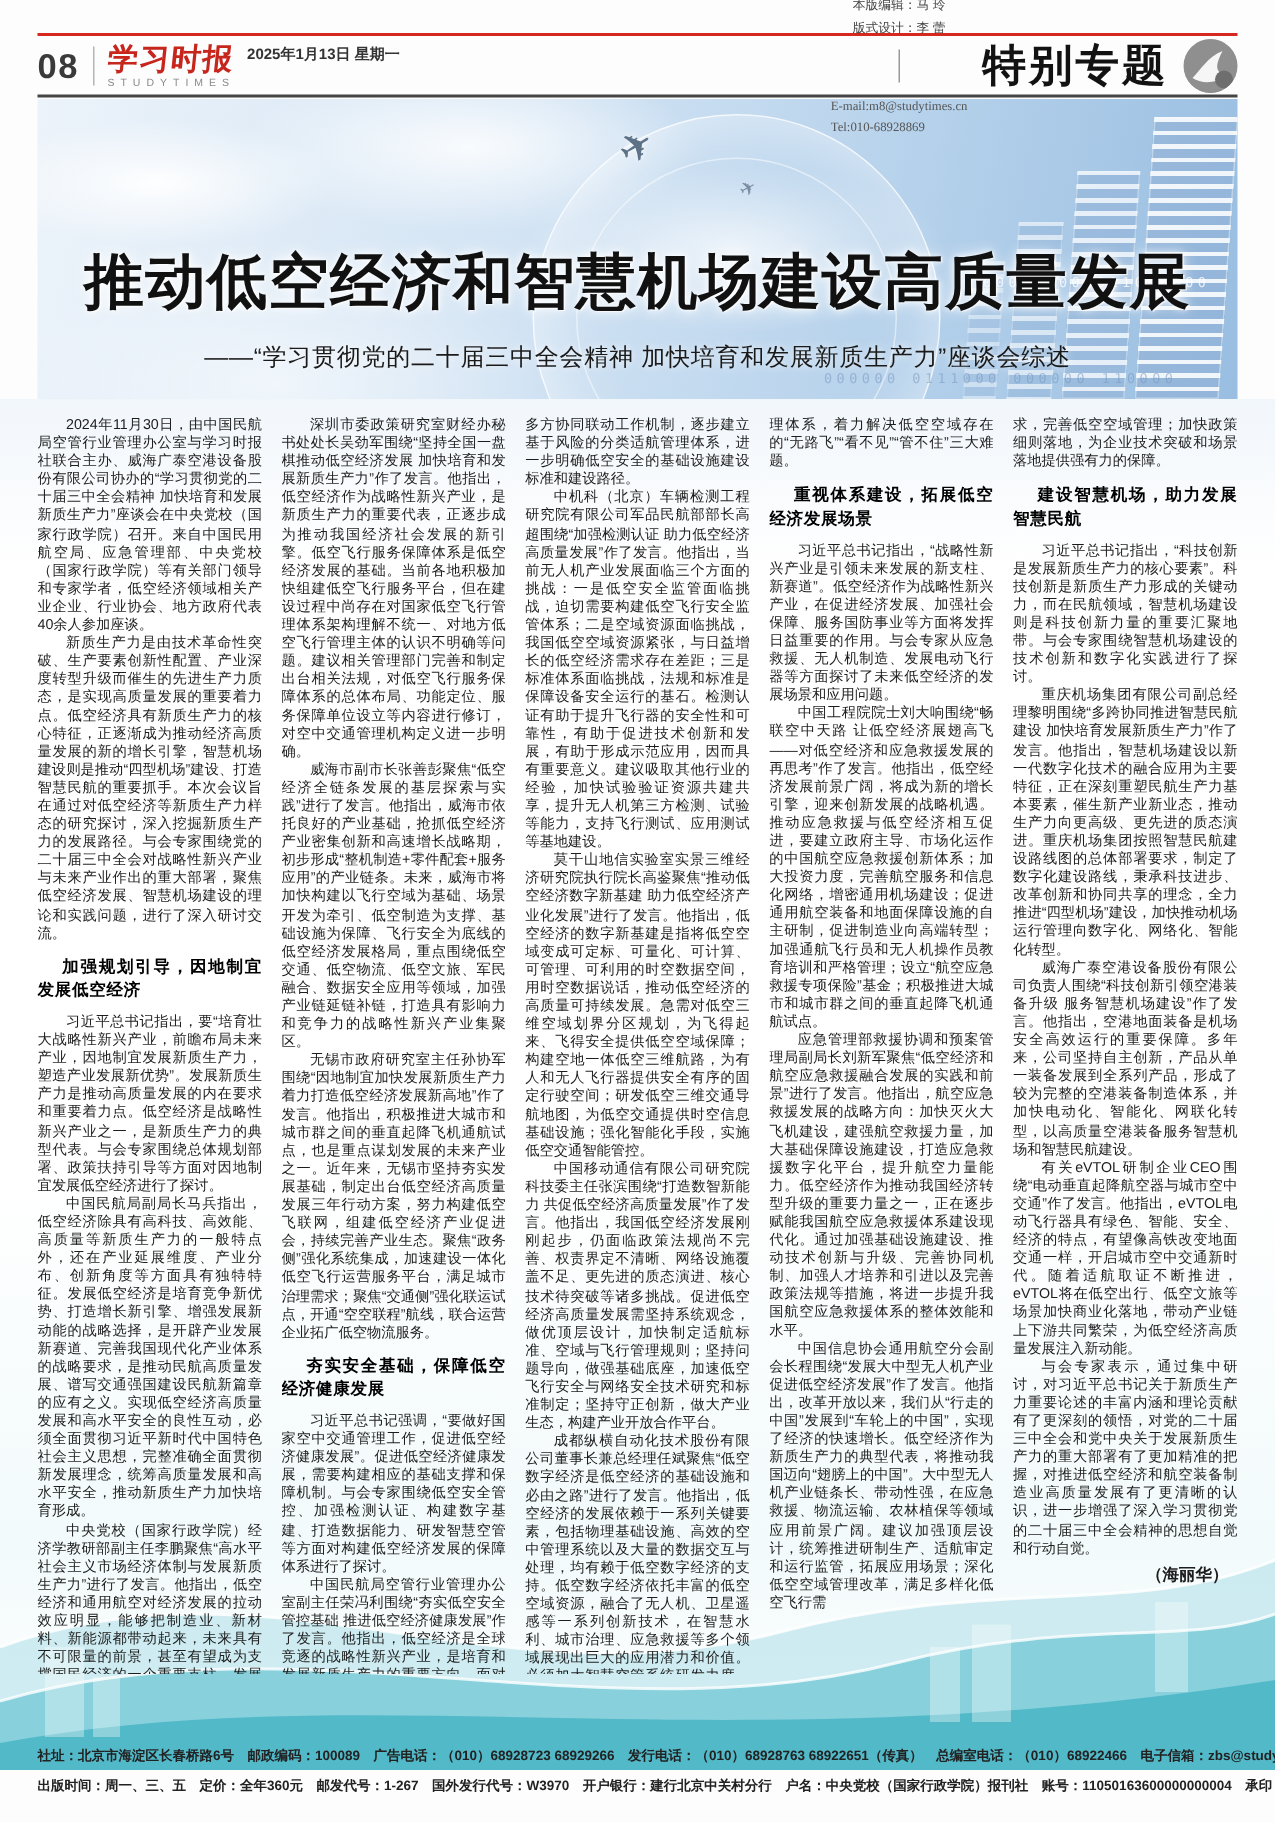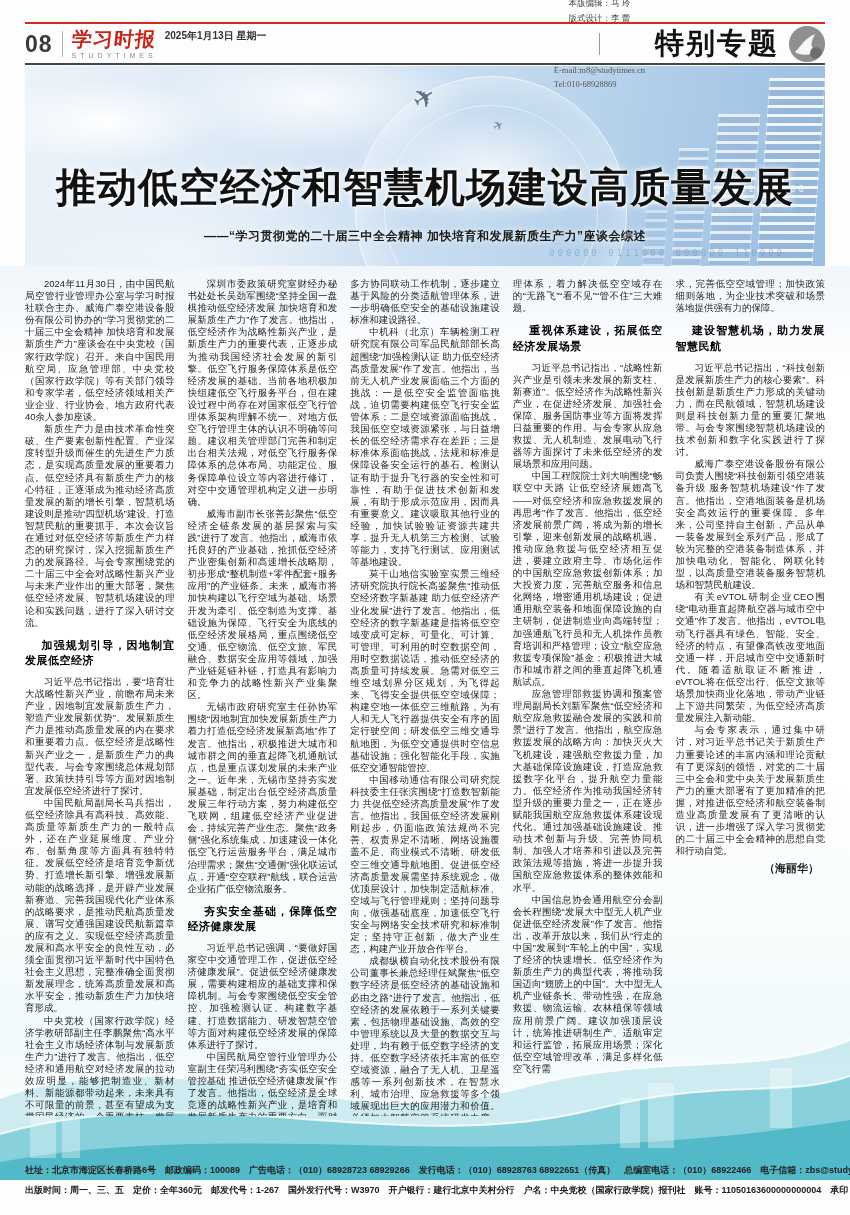--- a/index.html
+++ b/index.html
@@ -43,21 +43,21 @@
   .b3{right:120px;width:30px;height:118px;opacity:.65;}
   .b4{right:158px;width:22px;height:92px;opacity:.45;}
   .plane{position:absolute;left:388px;top:16px;font-size:27px;color:#5d7187;transform:rotate(-32deg);text-shadow:0 0 4px rgba(255,255,255,.8);}
   .plane-small{position:absolute;left:468px;top:52px;font-size:13px;color:#7a8da2;transform:rotate(-28deg);}
   .digits{position:absolute;font-family:"DejaVu Sans Mono",monospace;color:rgba(255,255,255,.8);letter-spacing:3px;font-size:9px;}
   .dg1{right:18px;top:118px;}
   .dg2{right:40px;bottom:8px;color:rgba(120,152,192,.55);}
   .banner-title{position:absolute;left:0;right:0;top:94px;text-align:center;
     font-family:"DejaVu Serif","Liberation Serif",serif;font-weight:900;font-size:40px;color:#111;
     letter-spacing:1px;text-shadow:0 0 10px rgba(255,255,255,.95),0 0 4px rgba(255,255,255,.9),1px 1px 0 rgba(255,255,255,.6);}
-  .banner-subtitle{position:absolute;left:0;right:0;top:162px;text-align:center;font-weight:700;font-size:12px;color:#1a1a1a;letter-spacing:.5px;text-shadow:0 0 6px rgba(255,255,255,.9);}
+  .banner-subtitle{position:absolute;left:0;right:0;top:162px;text-align:center;font-weight:400;font-size:16px;color:#1a1a1a;letter-spacing:.5px;text-shadow:0 0 6px rgba(255,255,255,.9);}
 
   
   .body-bg{position:absolute;left:0;right:0;top:266px;height:900px;z-index:0;
     background:linear-gradient(180deg,#f1f6fb 0,#ffffff 110px,#ffffff 58%,#f2fafb 85%,#ffffff 100%);}
   .waves{position:absolute;left:0;top:948px;width:850px;height:232px;z-index:1;}
   .columns{position:absolute;left:25px;right:25px;top:278px;height:838px;display:flex;gap:13px;z-index:2;}
   .col{flex:1 1 0;overflow:hidden;font-size:9.5px;line-height:12.1px;text-align:justify;color:#1d1d1d;}
   .col p{margin:0;text-indent:2em;}
   .col p.cont{text-indent:0;}
   .col h2.sec{font-size:11px;line-height:1.42;font-weight:700;color:#000;margin:9px 0 7px;text-indent:1.5em;letter-spacing:.5px;}
@@ -148,35 +148,36 @@
         <p>威海市副市长张善彭聚焦“低空经济全链条发展的基层探索与实践”进行了发言。他指出，威海市依托良好的产业基础，抢抓低空经济产业密集创新和高速增长战略期，初步形成“整机制造+零件配套+服务应用”的产业链条。未来，威海市将加快构建以飞行空域为基础、场景开发为牵引、低空制造为支撑、基础设施为保障、飞行安全为底线的低空经济发展格局，重点围绕低空交通、低空物流、低空文旅、军民融合、数据安全应用等领域，加强产业链延链补链，打造具有影响力和竞争力的战略性新兴产业集聚区。</p>
         <p>无锡市政府研究室主任孙协军围绕“因地制宜加快发展新质生产力 着力打造低空经济发展新高地”作了发言。他指出，积极推进大城市和城市群之间的垂直起降飞机通航试点，也是重点谋划发展的未来产业之一。近年来，无锡市坚持夯实发展基础，制定出台低空经济高质量发展三年行动方案，努力构建低空飞联网，组建低空经济产业促进会，持续完善产业生态。聚焦“政务侧”强化系统集成，加速建设一体化低空飞行运营服务平台，满足城市治理需求；聚焦“交通侧”强化联运试点，开通“空空联程”航线，联合运营企业拓广低空物流服务。</p>
         <h2 class="sec">夯实安全基础，保障低空经济健康发展</h2>
         <p>习近平总书记强调，“要做好国家空中交通管理工作，促进低空经济健康发展”。促进低空经济健康发展，需要构建相应的基础支撑和保障机制。与会专家围绕低空安全管控、加强检测认证、构建数字基建、打造数据能力、研发智慧空管等方面对构建低空经济发展的保障体系进行了探讨。</p>
         <p>中国民航局空管行业管理办公室副主任荣冯利围绕“夯实低空安全管控基础 推进低空经济健康发展”作了发言。他指出，低空经济是全球竞逐的战略性新兴产业，是培育和发展新质生产力的重要方向。面对低空“多主体、大流量、高密度、强异构”的发展态势，必须在保障低空安全的前提下，提高空域使用效率，促进低空经济发展。构建全面的低空航行服务保障体系，必须提升低空安全管控能力，厘清落细职责，进一步完善</p>
       </div>
       <div class="col">
         <p class="cont">多方协同联动工作机制，逐步建立基于风险的分类适航管理体系，进一步明确低空安全的基础设施建设标准和建设路径。</p>
         <p>中机科（北京）车辆检测工程研究院有限公司军品民航部部长高超围绕“加强检测认证 助力低空经济高质量发展”作了发言。他指出，当前无人机产业发展面临三个方面的挑战：一是低空安全监管面临挑战，迫切需要构建低空飞行安全监管体系；二是空域资源面临挑战，我国低空空域资源紧张，与日益增长的低空经济需求存在差距；三是标准体系面临挑战，法规和标准是保障设备安全运行的基石。检测认证有助于提升飞行器的安全性和可靠性，有助于促进技术创新和发展，有助于形成示范应用，因而具有重要意义。建议吸取其他行业的经验，加快试验验证资源共建共享，提升无人机第三方检测、试验等能力，支持飞行测试、应用测试等基地建设。</p>
         <p>莫干山地信实验室实景三维经济研究院执行院长高鉴聚焦“推动低空经济数字新基建 助力低空经济产业化发展”进行了发言。他指出，低空经济的数字新基建是指将低空空域变成可定标、可量化、可计算、可管理、可利用的时空数据空间，用时空数据说话，推动低空经济的高质量可持续发展。急需对低空三维空域划界分区规划，为飞得起来、飞得安全提供低空空域保障；构建空地一体低空三维航路，为有人和无人飞行器提供安全有序的固定行驶空间；研发低空三维交通导航地图，为低空交通提供时空信息基础设施；强化智能化手段，实施低空交通智能管控。</p>
-        <p>中国移动通信有限公司研究院科技委主任张滨围绕“打造数智新能力 共促低空经济高质量发展”作了发言。他指出，我国低空经济发展刚刚起步，仍面临政策法规尚不完善、权责界定不清晰、网络设施覆盖不足、商业模式不清晰、研发低空三维交通导航地图。促进低空经济高质量发展需坚持系统观念，做优顶层设计，加快制定适航标准、空域与飞行管理规则；坚持问题导向，做强基础底座，加速低空飞行安全与网络安全技术研究和标准制定；坚持守正创新，做大产业生态，构建产业开放合作平台。</p>
+        <p>中国移动通信有限公司研究院科技委主任张滨围绕“打造数智新能力 共促低空经济高质量发展”作了发言。他指出，我国低空经济发展刚刚起步，仍面临政策法规尚不完善、权责界定不清晰、网络设施覆盖不足、更先进的质态演进、核心技术待突破等诸多挑战。促进低空经济高质量发展需坚持系统观念，做优顶层设计，加快制定适航标准、空域与飞行管理规则；坚持问题导向，做强基础底座，加速低空飞行安全与网络安全技术研究和标准制定；坚持守正创新，做大产业生态，构建产业开放合作平台。</p>
         <p>成都纵横自动化技术股份有限公司董事长兼总经理任斌聚焦“低空数字经济是低空经济的基础设施和必由之路”进行了发言。他指出，低空经济的发展依赖于一系列关键要素，包括物理基础设施、高效的空中管理系统以及大量的数据交互与处理，均有赖于低空数字经济的支持。低空数字经济依托丰富的低空空域资源，融合了无人机、卫星遥感等一系列创新技术，在智慧水利、城市治理、应急救援等多个领域展现出巨大的应用潜力和价值。必须加大智慧空管系统研发力度，打造全域、智能、高效的空中管</p>
       </div>
       <div class="col">
         <p class="cont">理体系，着力解决低空空域存在的“无路飞”“看不见”“管不住”三大难题。</p>
         <h2 class="sec">重视体系建设，拓展低空经济发展场景</h2>
         <p>习近平总书记指出，“战略性新兴产业是引领未来发展的新支柱、新赛道”。低空经济作为战略性新兴产业，在促进经济发展、加强社会保障、服务国防事业等方面将发挥日益重要的作用。与会专家从应急救援、无人机制造、发展电动飞行器等方面探讨了未来低空经济的发展场景和应用问题。</p>
         <p>中国工程院院士刘大响围绕“畅联空中天路 让低空经济展翅高飞——对低空经济和应急救援发展的再思考”作了发言。他指出，低空经济发展前景广阔，将成为新的增长引擎，迎来创新发展的战略机遇。推动应急救援与低空经济相互促进，要建立政府主导、市场化运作的中国航空应急救援创新体系；加大投资力度，完善航空服务和信息化网络，增密通用机场建设；促进通用航空装备和地面保障设施的自主研制，促进制造业向高端转型；加强通航飞行员和无人机操作员教育培训和严格管理；设立“航空应急救援专项保险”基金；积极推进大城市和城市群之间的垂直起降飞机通航试点。</p>
         <p>应急管理部救援协调和预案管理局副局长刘新军聚焦“低空经济和航空应急救援融合发展的实践和前景”进行了发言。他指出，航空应急救援发展的战略方向：加快灭火大飞机建设，建强航空救援力量，加大基础保障设施建设，打造应急救援数字化平台，提升航空力量能力。低空经济作为推动我国经济转型升级的重要力量之一，正在逐步赋能我国航空应急救援体系建设现代化。通过加强基础设施建设、推动技术创新与升级、完善协同机制、加强人才培养和引进以及完善政策法规等措施，将进一步提升我国航空应急救援体系的整体效能和水平。</p>
         <p>中国信息协会通用航空分会副会长程围绕“发展大中型无人机产业 促进低空经济发展”作了发言。他指出，改革开放以来，我们从“行走的中国”发展到“车轮上的中国”，实现了经济的快速增长。低空经济作为新质生产力的典型代表，将推动我国迈向“翅膀上的中国”。大中型无人机产业链条长、带动性强，在应急救援、物流运输、农林植保等领域应用前景广阔。建议加强顶层设计，统筹推进研制生产、适航审定和运行监管，拓展应用场景；深化低空空域管理改革，满足多样化低空飞行需</p>
       </div>
       <div class="col">
         <p class="cont">求，完善低空空域管理；加快政策细则落地，为企业技术突破和场景落地提供强有力的保障。</p>
         <h2 class="sec">建设智慧机场，助力发展智慧民航</h2>
         <p>习近平总书记指出，“科技创新是发展新质生产力的核心要素”。科技创新是新质生产力形成的关键动力，而在民航领域，智慧机场建设则是科技创新力量的重要汇聚地带。与会专家围绕智慧机场建设的技术创新和数字化实践进行了探讨。</p>
+        <p>重庆机场集团有限公司副总经理黎明围绕“多跨协同推进智慧民航建设 加快培育发展新质生产力”作了发言。他指出，智慧机场建设以新一代数字化技术的融合应用为主要特征，正在深刻重塑民航生产力基本要素，催生新产业新业态，推动生产力向更高级、更先进的质态演进。重庆机场集团按照智慧民航建设路线图的总体部署要求，制定了数字化建设路线，秉承科技进步、改革创新和协同共享的理念，全力推进“四型机场”建设，加快推动机场运行管理向数字化、网络化、智能化转型。</p>
         <p>威海广泰空港设备股份有限公司负责人围绕“科技创新引领空港装备升级 服务智慧机场建设”作了发言。他指出，空港地面装备是机场安全高效运行的重要保障。多年来，公司坚持自主创新，产品从单一装备发展到全系列产品，形成了较为完整的空港装备制造体系，并加快电动化、智能化、网联化转型，以高质量空港装备服务智慧机场和智慧民航建设。</p>
         <p>有关eVTOL研制企业CEO围绕“电动垂直起降航空器与城市空中交通”作了发言。他指出，eVTOL电动飞行器具有绿色、智能、安全、经济的特点，有望像高铁改变地面交通一样，开启城市空中交通新时代。随着适航取证不断推进，eVTOL将在低空出行、低空文旅等场景加快商业化落地，带动产业链上下游共同繁荣，为低空经济高质量发展注入新动能。</p>
         <p>与会专家表示，通过集中研讨，对习近平总书记关于新质生产力重要论述的丰富内涵和理论贡献有了更深刻的领悟，对党的二十届三中全会和党中央关于发展新质生产力的重大部署有了更加精准的把握，对推进低空经济和航空装备制造业高质量发展有了更清晰的认识，进一步增强了深入学习贯彻党的二十届三中全会精神的思想自觉和行动自觉。</p>
         <div class="sign">（海丽华）</div>
       </div>
     </div>
 
   <div class="footer">
     <div>社址：北京市海淀区长春桥路6号　邮政编码：100089　广告电话：（010）68928723 68929266　发行电话：（010）68928763 68922651（传真）　总编室电话：（010）68922466　电子信箱：zbs@studytimes.cn</div>
     <div>出版时间：周一、三、五　定价：全年360元　邮发代号：1-267　国外发行代号：W3970　开户银行：建行北京中关村分行　户名：中央党校（国家行政学院）报刊社　账号：11050163600000000004　承印：</div>

